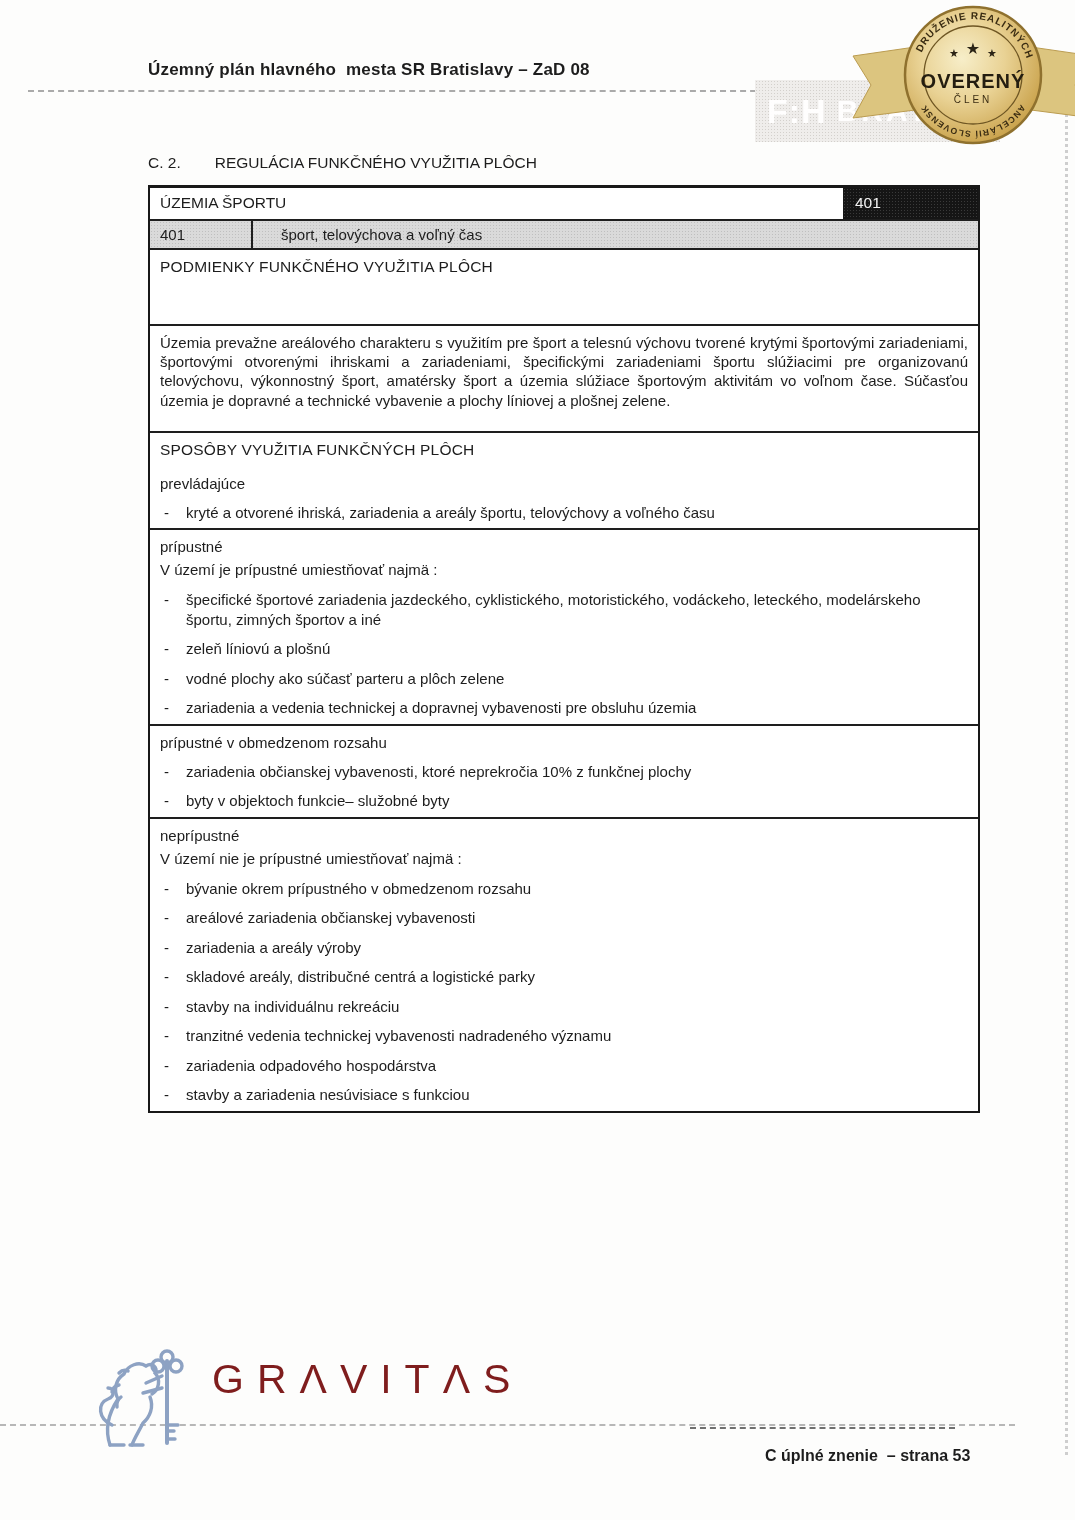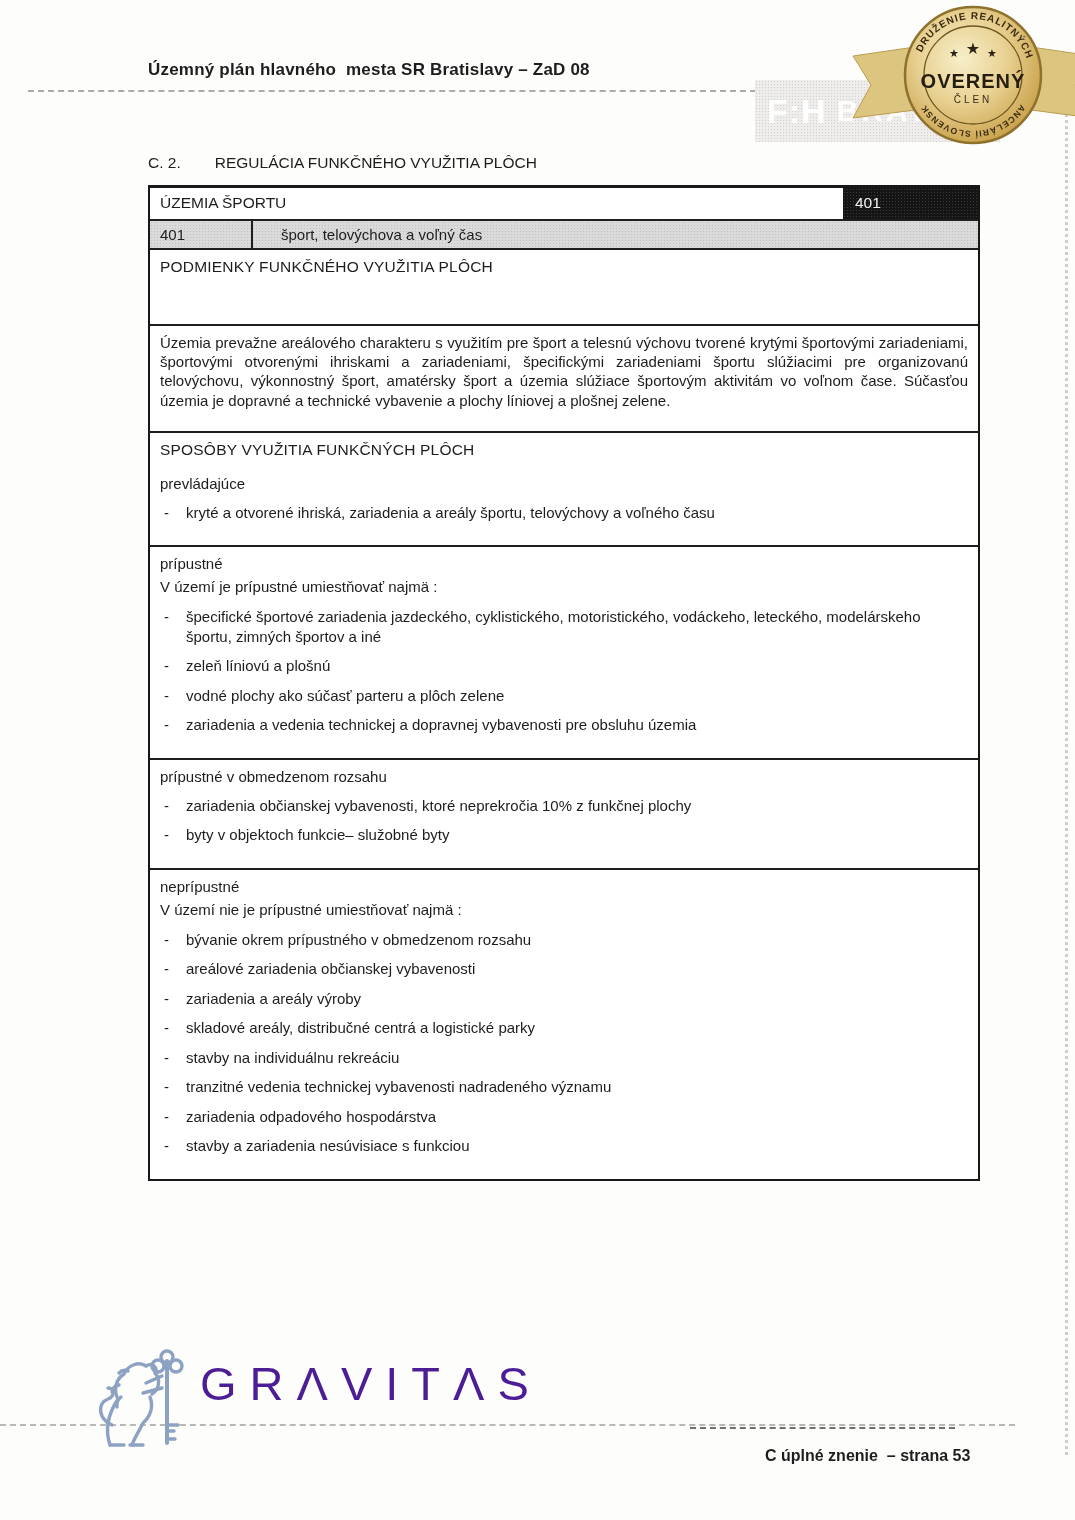--- a/index.html
+++ b/index.html
@@ -58,31 +58,31 @@
     background-image:radial-gradient(#bfbfbf .6px,transparent .9px);
     background-size:3px 3px;
   }
   .row-code .code-cell{
     width:103px;padding:5px 0 0 10px;box-sizing:border-box;
     border-right:2px solid #1e1e1e;flex:none;
   }
   .row-code .label-cell{padding:5px 0 0 28px;}
   .row-head{padding:8px 10px;font-size:15.5px;letter-spacing:.2px;}
   .row-para{padding:7px 10px 21px;line-height:1.28;text-align:justify;margin-top:40px;}
-  .section-row{padding:6px 10px 23px;}
+  .section-row{padding:6px 10px 6px;}
   .sec-title{display:block;padding:2px 0 1px;}
   .sec-intro{display:block;padding:5px 0 2px;}
   .sec-list{margin:0;padding:0;list-style:none;}
   .sec-item{display:flex;margin-top:10px;line-height:1.3;}
   .sec-item .marker{flex:none;width:26px;padding-left:4px;box-sizing:border-box;}
   .sec-item .itext{flex:1;padding-right:6px;}
   
   .lion-key{position:absolute;left:88px;top:1345px;z-index:2;}
   .brand-word{
-    position:absolute;left:200px;top:1356px;font-size:47px;color:#4c1d95;
+    position:absolute;left:212px;top:1356px;font-size:41px;color:#7f1d1d;
     letter-spacing:13px;z-index:2;white-space:pre;
   }
   .brand-tagline{
     position:absolute;left:228px;top:1428px;font-size:17px;color:#94a8c6;
     letter-spacing:8.5px;z-index:2;white-space:pre;
   }
   .footer-rule{
     position:absolute;left:0;right:60px;top:1424px;height:0;
     border-top:2px dashed #9a9a9a;opacity:.7;z-index:1;
   }

